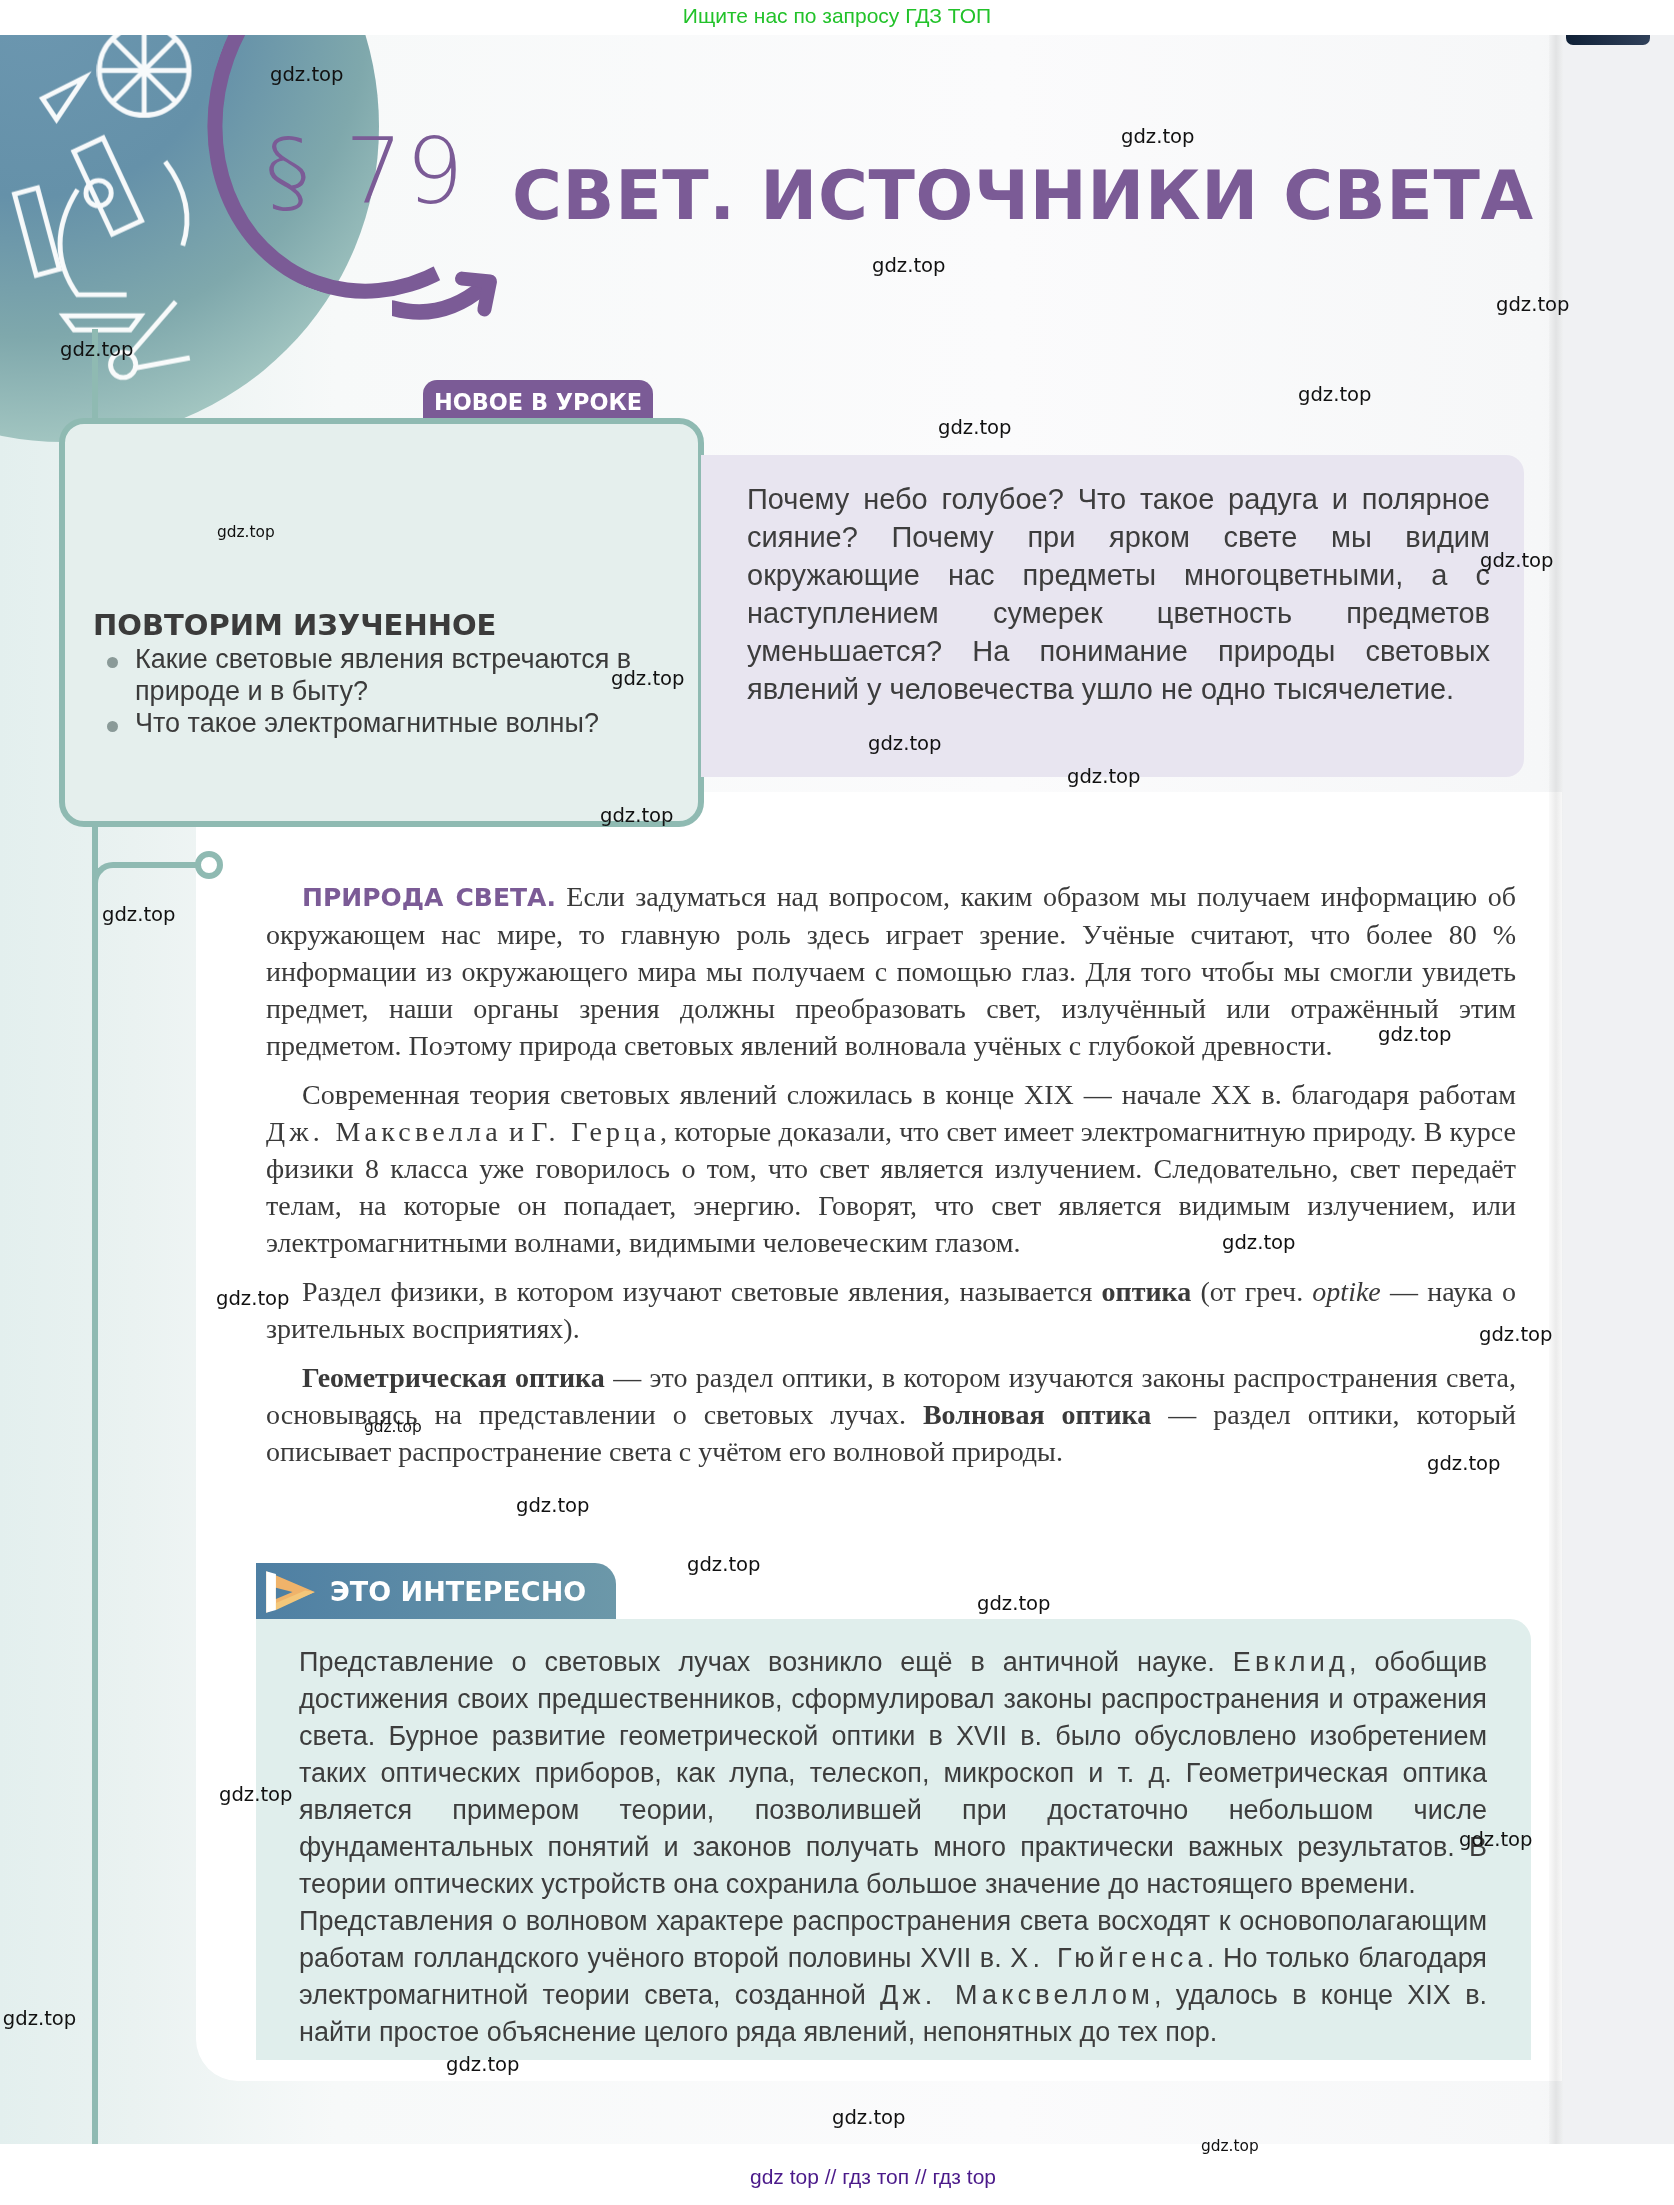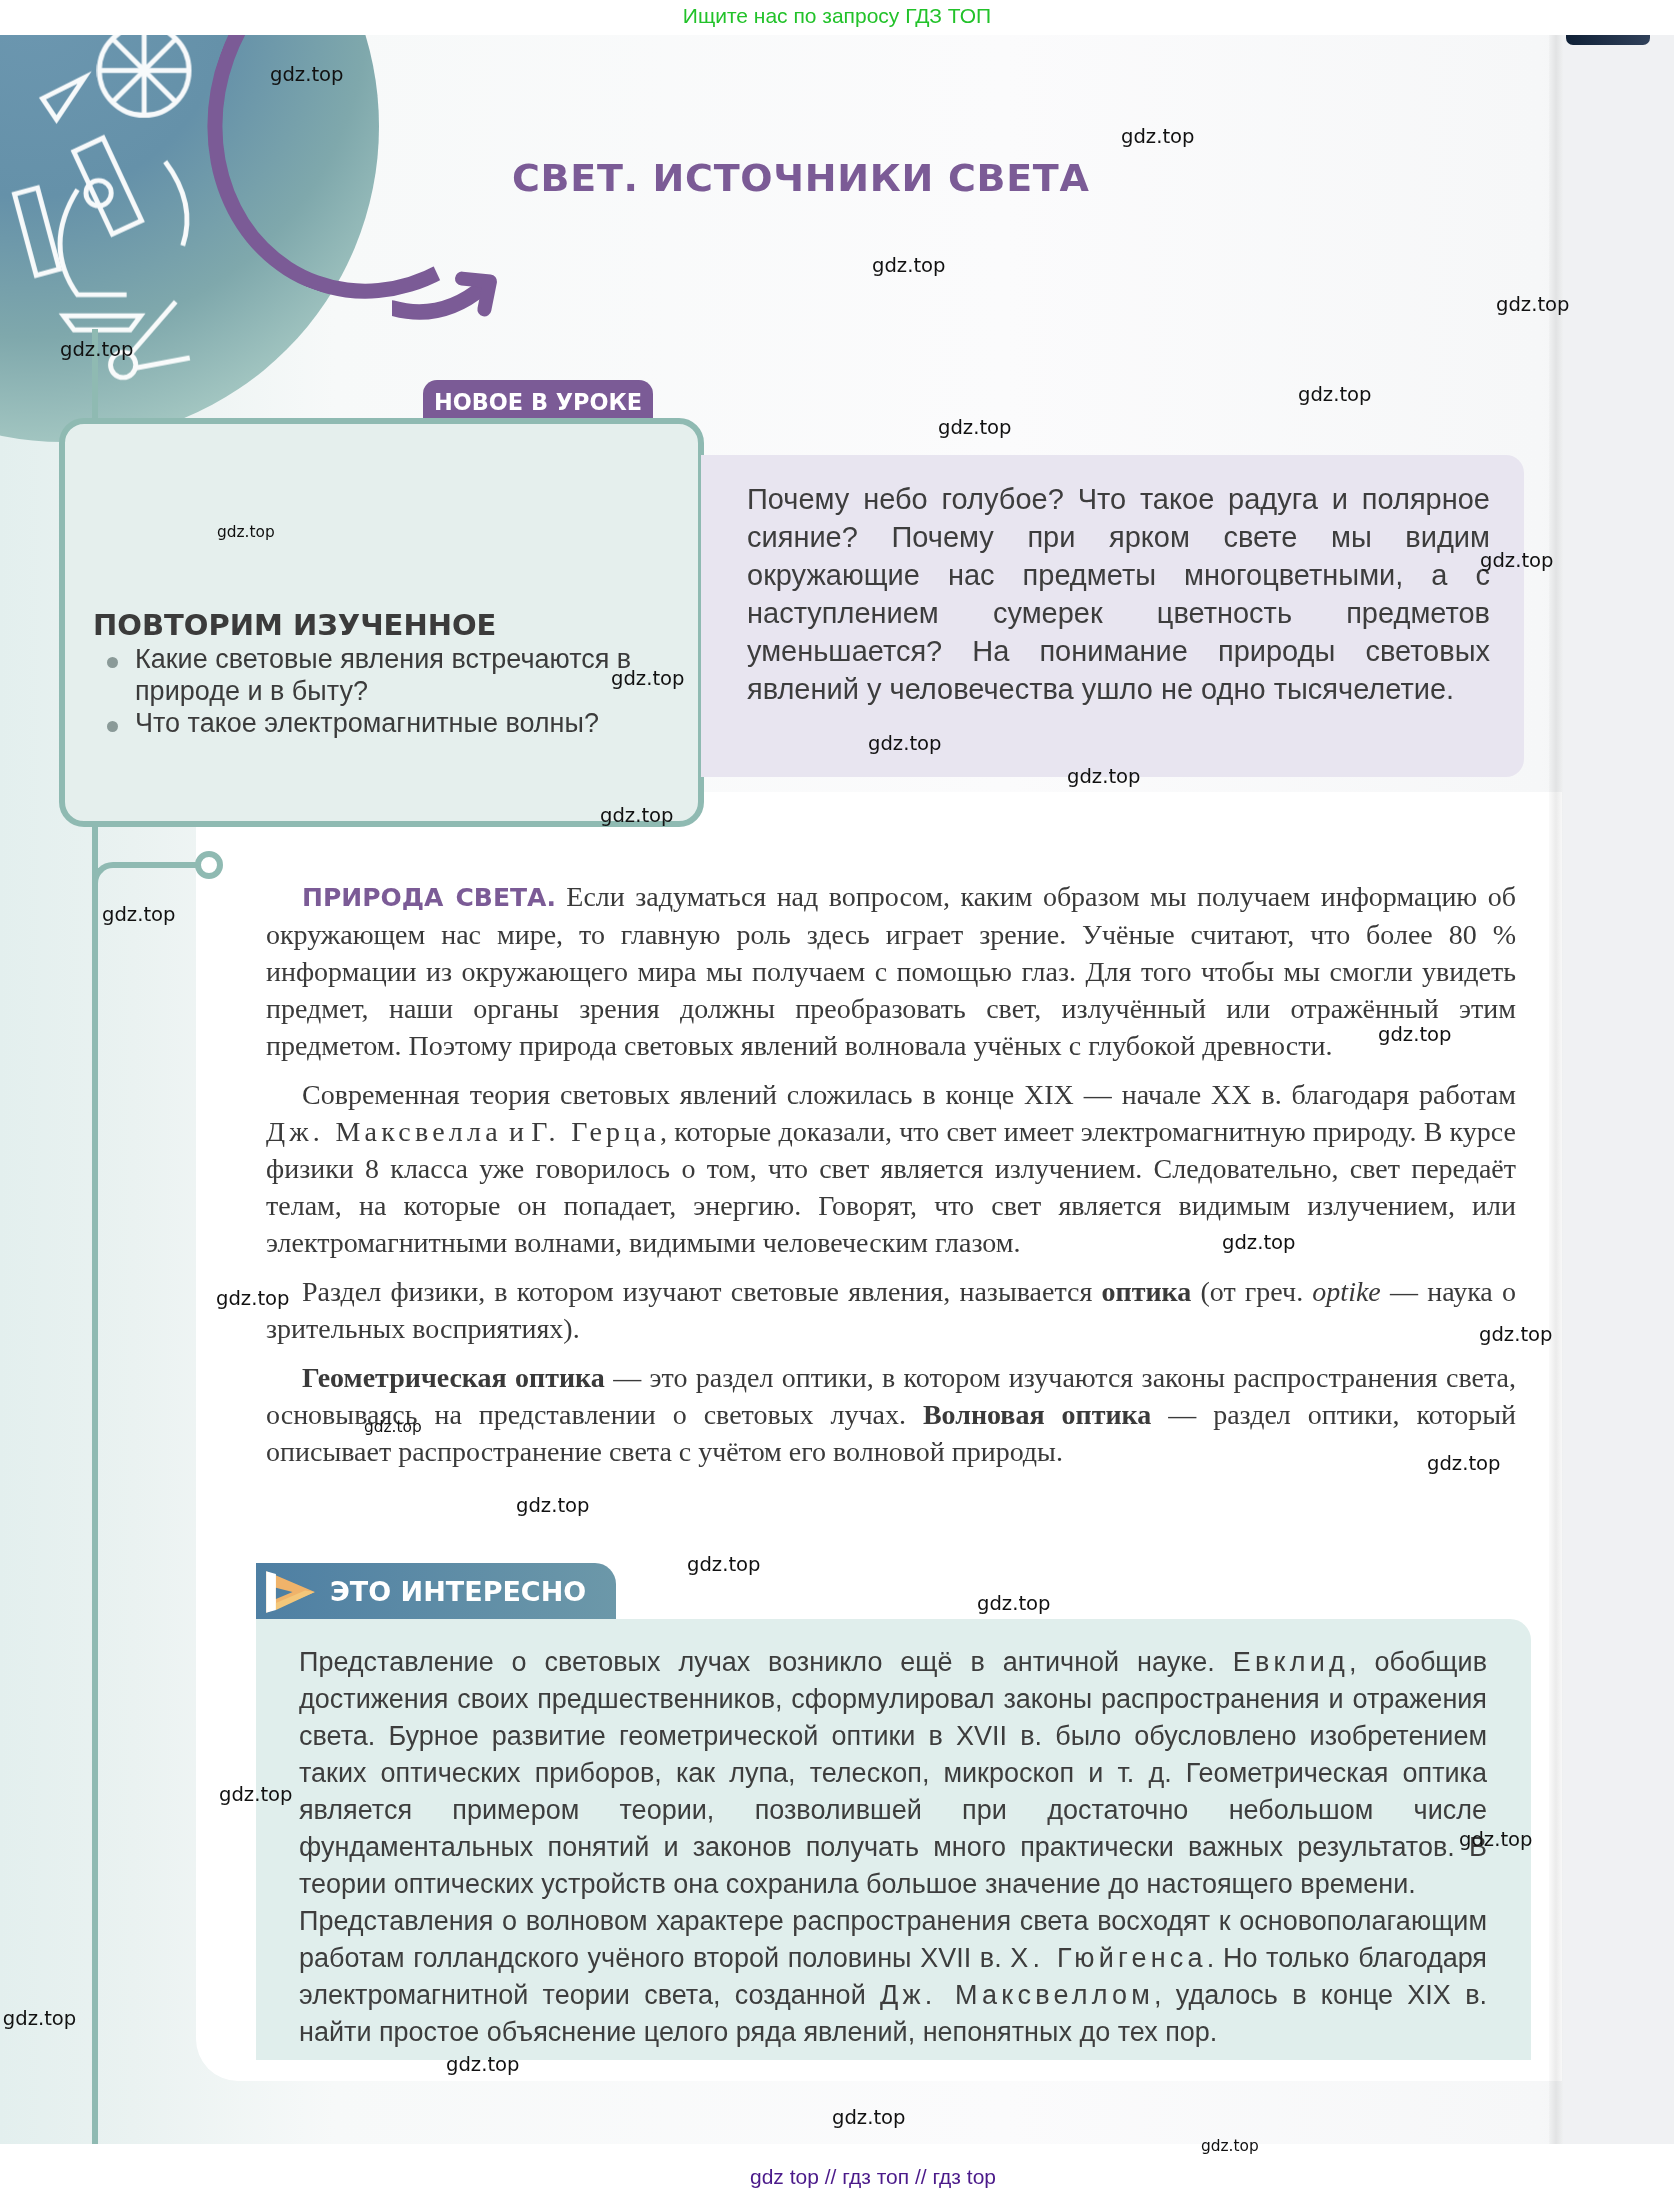--- a/index.html
+++ b/index.html
@@ -46,21 +46,21 @@
     border-right-color: transparent; border-top-color: transparent;
     transform: rotate(20deg);
   }
   .ring-arrow { position: absolute; left: 392px; top: 231px; }
 
   .section-number {
     position: absolute; left: 265px; top: 84px; font-size: 91px; color: #7b5b96;
     font-family: "DejaVu Sans", sans-serif; font-weight: 300; letter-spacing: 2.8px;
   }
   .section-title {
-    position: absolute; left: 512px; top: 121px; font-size: 38px; font-weight: bold;
+    position: absolute; left: 512px; top: 121px; font-size: 68px; font-weight: bold;
     color: #7b5b96; font-family: "DejaVu Sans", sans-serif; letter-spacing: 0.7px;
   }
 
   
   .timeline-line {
     position: absolute; left: 92px; top: 294px; width: 6.3px; height: 1822px; background: #8fbab2;
   }
   .timeline-branch {
     position: absolute; left: 92px; top: 827px; width: 105px; height: 42px;
     border-top: 6.3px solid #8fbab2; border-left: 6.3px solid #8fbab2; border-radius: 21px 0 0 0;
@@ -187,20 +187,21 @@
         <path d="M440 440 L480 380 L420 410 Z"></path>
       </g>
     </svg>
   </div>
   <div class="purple-ring"></div>
   <svg class="ring-arrow" width="112" height="77" viewBox="0 0 160 110">
     <path d="M0 60 Q70 80 130 30" fill="none" stroke="#7b5b96" stroke-width="22" stroke-linecap="round"></path>
     <path d="M100 18 L140 22 L132 62" fill="none" stroke="#7b5b96" stroke-width="20" stroke-linecap="round" stroke-linejoin="round"></path>
   </svg>
 
+  <div class="section-number">§ 79</div>
   <div class="section-title">СВЕТ. ИСТОЧНИКИ СВЕТА</div>
 
   <div class="timeline-line"></div>
   <div class="timeline-branch"></div>
   <div class="timeline-node"></div>
 
   <div class="new-tag">НОВОЕ В УРОКЕ</div>
 
   <div class="lesson-box">
     <div class="review-title">ПОВТОРИМ ИЗУЧЕННОЕ</div>

